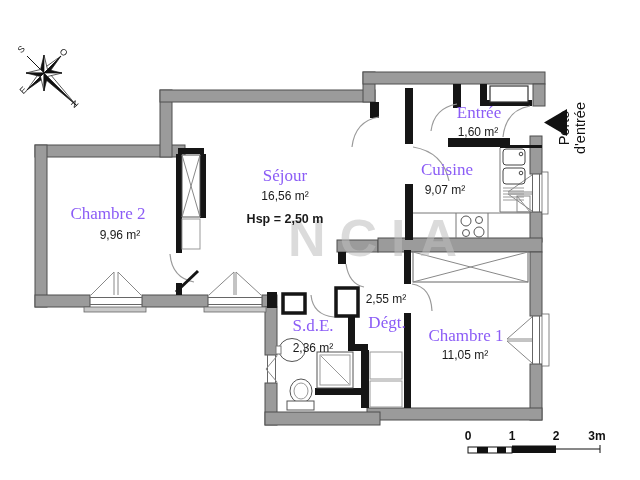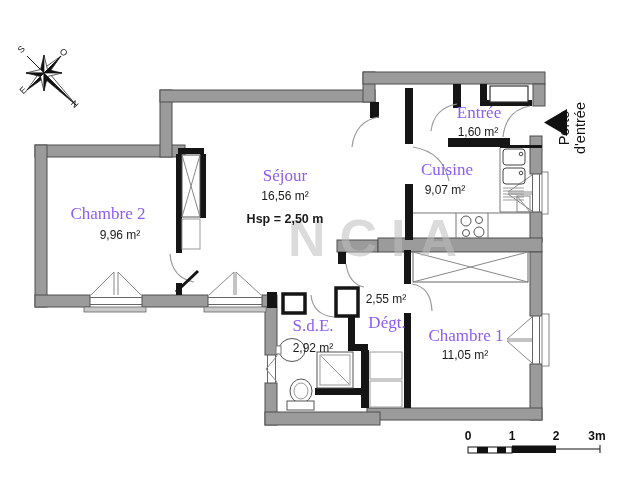--- a/index.html
+++ b/index.html
@@ -211,21 +211,21 @@
   <div class="lbl room-name" style="left:479px;top:104px;">Entrée</div>
   <div class="lbl room-area" style="left:478px;top:126px;">1,60 m²</div>
 
   <div class="lbl room-name" style="left:447px;top:161px;">Cuisine</div>
   <div class="lbl room-area" style="left:445px;top:184px;">9,07 m²</div>
 
   <div class="lbl room-name" style="left:387px;top:269px;margin-top:45px;">Dégt.</div>
   <div class="lbl room-area" style="left:386px;top:293px;">2,55 m²</div>
 
   <div class="lbl room-name" style="left:313px;top:317px;">S.d.E.</div>
-  <div class="lbl room-area" style="left:313px;top:342px;">2,92 m²</div>
+  <div class="lbl room-area" style="left:313px;top:342px;">2,36 m²</div>
 
   <div class="lbl room-name" style="left:466px;top:327px;">Chambre 1</div>
   <div class="lbl room-area" style="left:465px;top:349px;">11,05 m²</div>
 
   <div class="lbl" style="left:22px;top:45px;font-size:9px;transform:translateX(-50%) rotate(-45deg);">S</div>
   <div class="lbl" style="left:63px;top:48px;font-size:9px;transform:translateX(-50%) rotate(45deg);">O</div>
   <div class="lbl" style="left:24px;top:86px;font-size:9px;transform:translateX(-50%) rotate(-45deg);">E</div>
   <div class="lbl" style="left:74px;top:100px;font-size:9px;transform:translateX(-50%) rotate(45deg);">N</div>
 
   <div id="porte-label">

